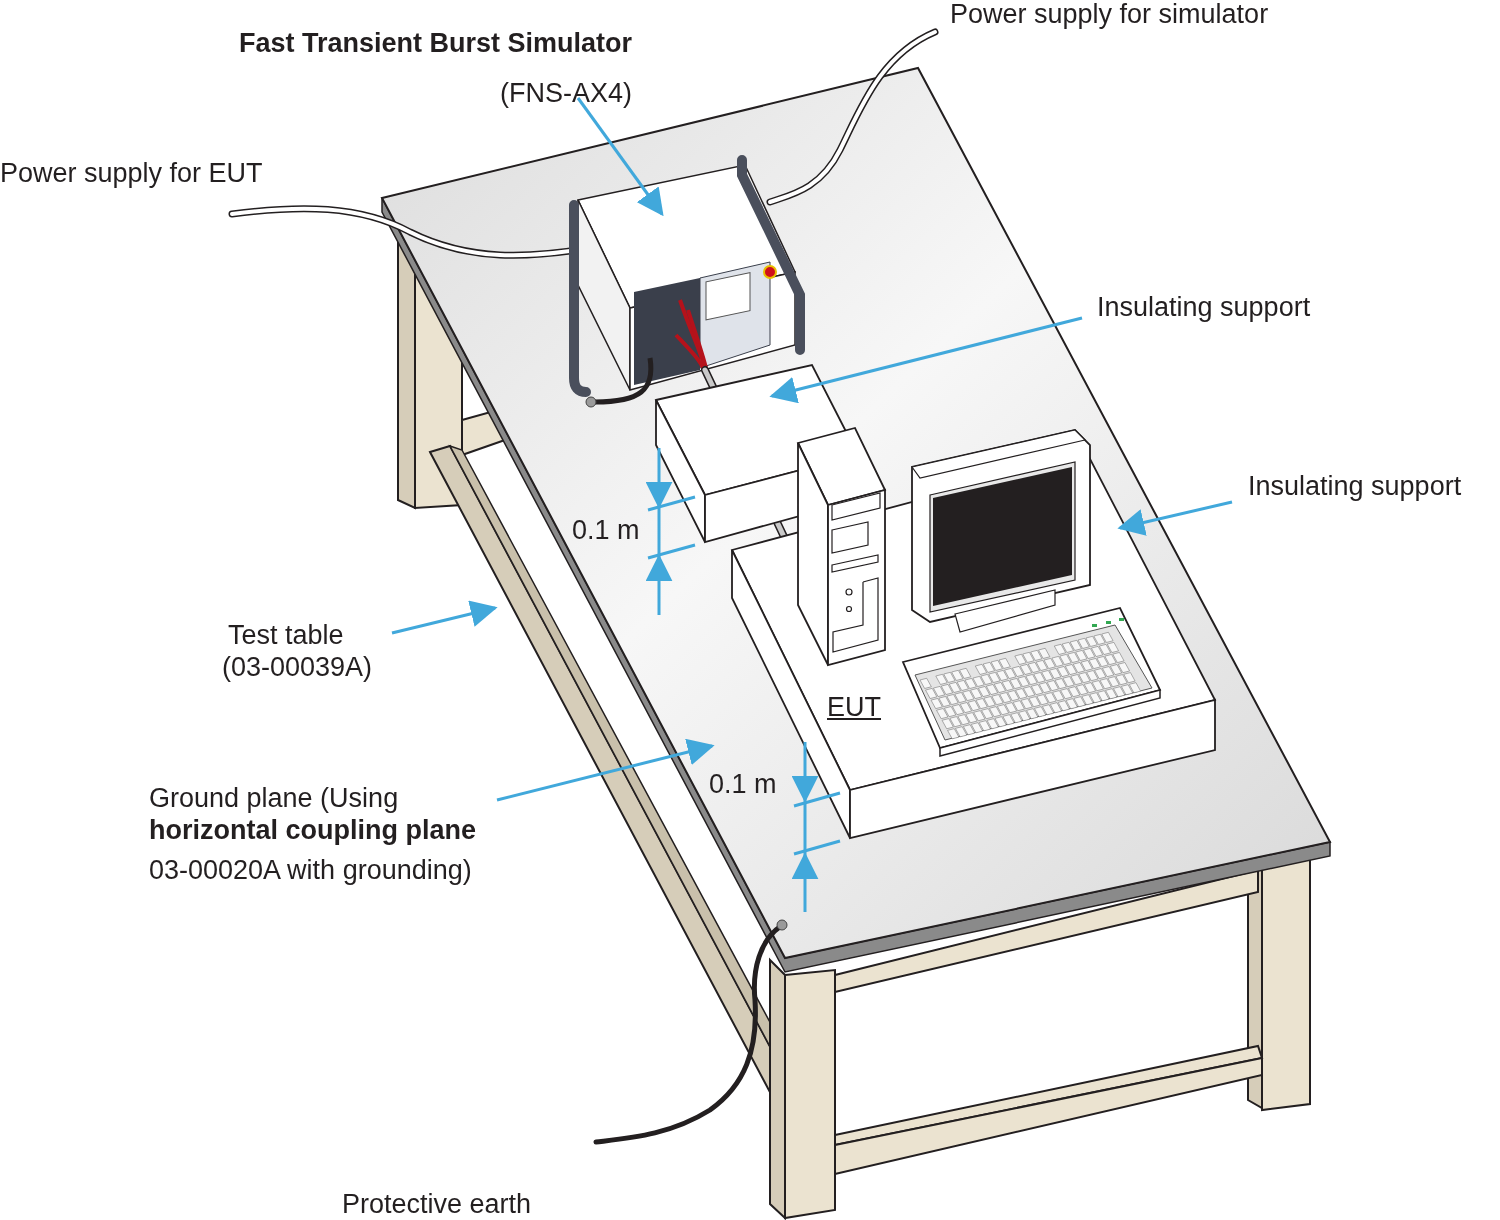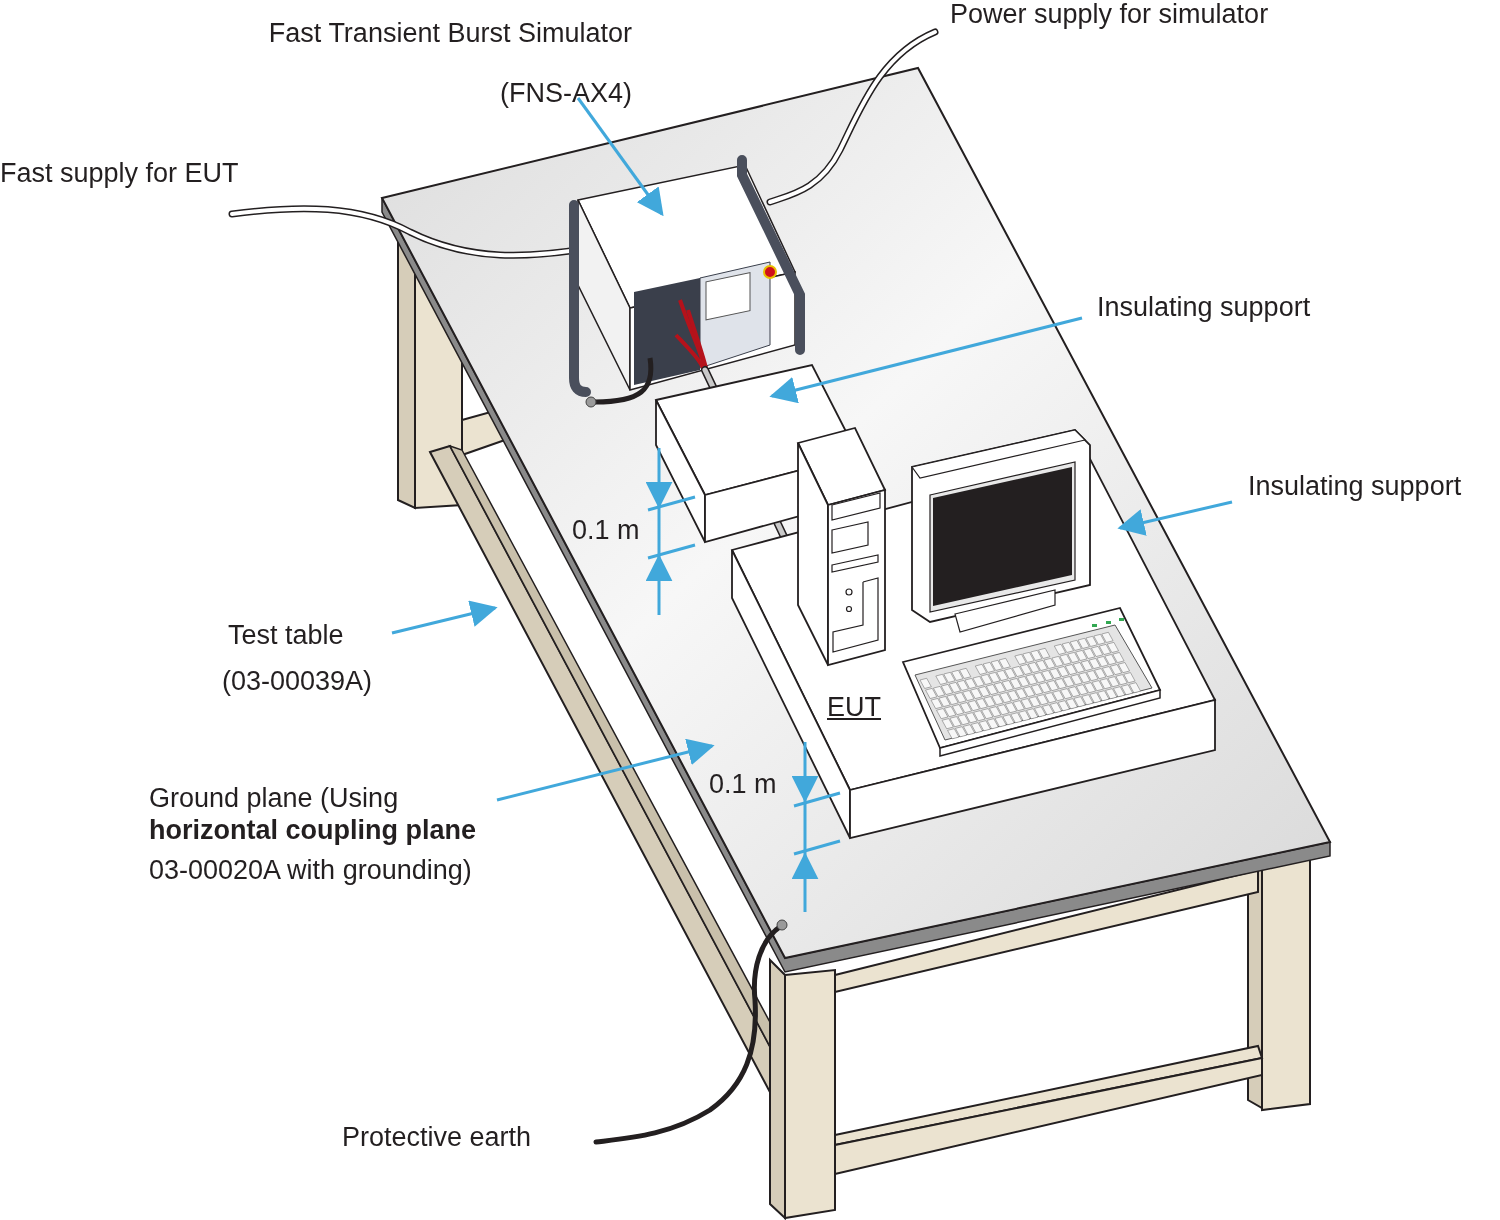--- a/index.html
+++ b/index.html
@@ -305,27 +305,27 @@
 
   <g stroke="#41a8db" stroke-width="3" fill="none">
     <line x1="805" y1="742" x2="805" y2="800" marker-end="url(#arrowHead)"></line>
     <line x1="805" y1="912" x2="805" y2="855" marker-end="url(#arrowHead)"></line>
     <line x1="805" y1="800" x2="805" y2="855"></line>
     <line x1="794" y1="806" x2="840" y2="793"></line>
     <line x1="794" y1="854" x2="840" y2="841"></line>
   </g>
 </svg>
 
-<div class="lbl right" style="left:150px; top:17px; width:482px;">Fast Transient Burst Simulator</div>
+<div class="lbl right" style="left:150px; top:27px; width:482px;font-weight:bold;">Fast Transient Burst Simulator</div>
 <div class="lbl right" style="left:150px; top:77px; width:482px;">(FNS-AX4)</div>
 <div class="lbl" style="left:950px; top:-2px;">Power supply for simulator</div>
-<div class="lbl" style="left:0px; top:157px;">Fast supply for EUT</div>
+<div class="lbl" style="left:0px; top:157px;">Power supply for EUT</div>
 <div class="lbl" style="left:1097px; top:291px;">Insulating support</div>
 <div class="lbl" style="left:1248px; top:470px;">Insulating support</div>
 <div class="lbl" style="left:572px; top:514px;">0.1 m</div>
 <div class="lbl" style="left:709px; top:768px;">0.1 m</div>
 <div class="lbl" style="left:228px; top:619px;">Test table</div>
-<div class="lbl" style="left:222px; top:651px;margin-top:14px;">(03-00039A)</div>
+<div class="lbl" style="left:222px; top:651px;">(03-00039A)</div>
 <div class="lbl" style="left:149px; top:782px;">Ground plane (Using</div>
 <div class="lbl" style="left:149px; top:814px;font-weight:bold;">horizontal coupling plane</div>
 <div class="lbl" style="left:149px; top:846px;margin-top:8px;">03-00020A with grounding)</div>
 <div class="lbl" style="left:827px; top:691px;text-decoration:underline;">EUT</div>
-<div class="lbl" style="left:342px; top:1121px;">Protective earth</div>
+<div class="lbl" style="left:342px; top:1188px;">Protective earth</div>
 
 </body></html>

